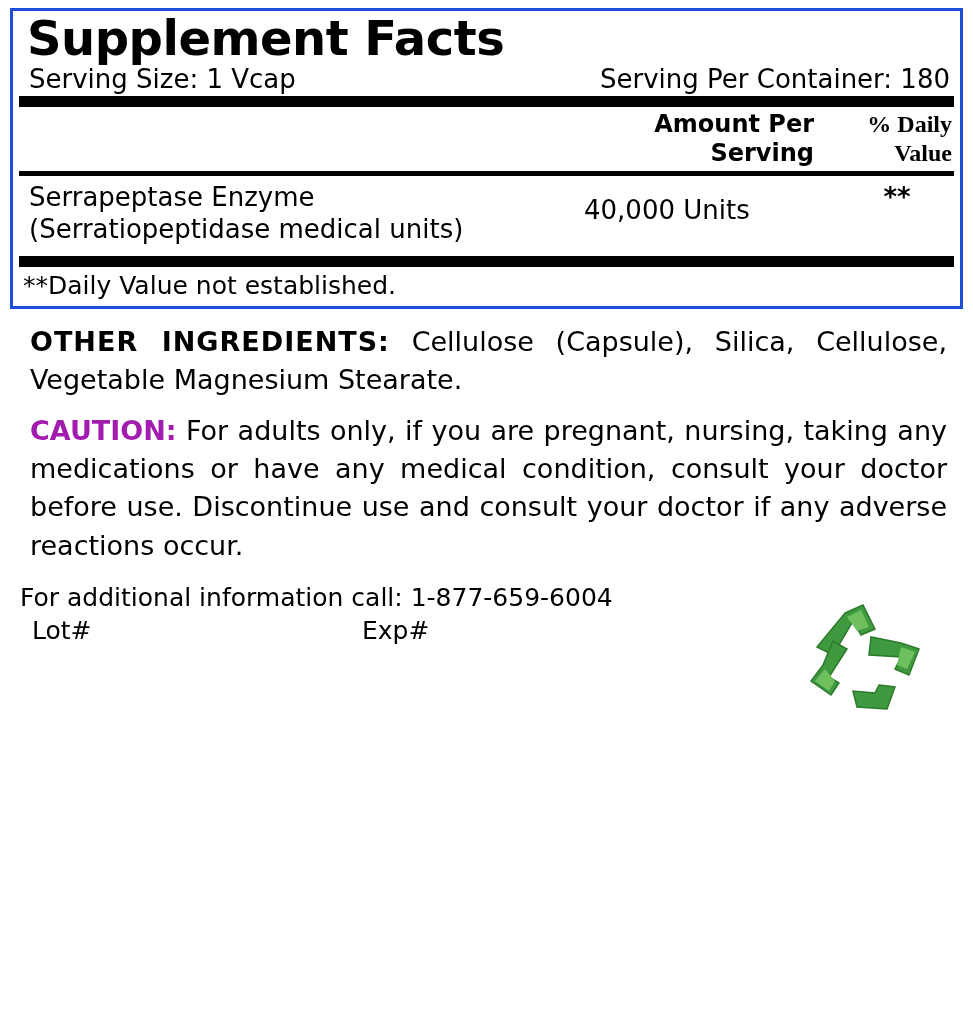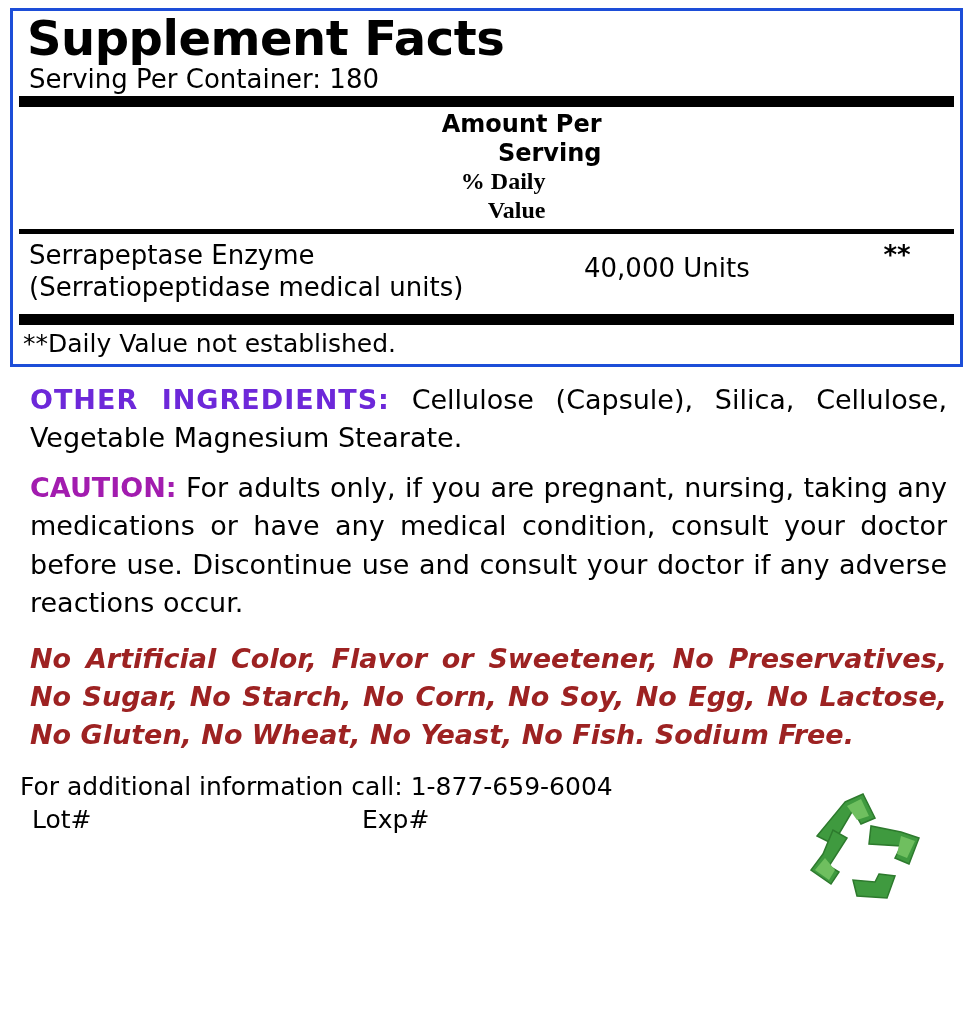--- a/index.html
+++ b/index.html
@@ -53,23 +53,22 @@
   }
   .rule-medium {
     height: 5px;
     background: #000;
     margin: 0;
   }
 
   .amount-head {
     display: flex;
     justify-content: flex-end;
-    align-items: center;
+    align-items: flex-end;
     padding: 3px 2px 4px 0;
-    flex-direction: column;
   }
   .amount-head .col {
     text-align: right;
     font-size: 24px;
     font-weight: 700;
     line-height: 1.2;
   }
   .amount-head .col-aps { width: 250px; margin-right: 18px; }
   .amount-head .col-dv  { width: 120px; font-family: Liberation Serif, serif; }
 
@@ -112,21 +111,21 @@
     margin: 0 0 10px 0;
   }
   .para-other {
     margin-bottom: 12px;
   }
   .heading-red {
     color: #a21caf;
     font-weight: 700;
   }
   .heading-red-spaced {
-    color: #6d28d9;
+    color: #000000;
     font-weight: 700;
     letter-spacing: 1px;
   }
 
   .claims {
     color: #9d2222;
     font-style: italic;
     font-weight: 700;
     font-size: 27px;
     line-height: 1.4;
@@ -174,20 +173,21 @@
 </head>
 <body>
 
 <div class="label">
 
   <div class="facts-panel">
 
     <div class="facts-title">Supplement Facts</div>
 
     <div class="serving-row">
+      <span>Serving Size: 1 Vcap</span>
       <span>Serving Per Container: 180</span>
     </div>
 
     <div class="rule-thick"></div>
 
     <div class="amount-head">
       <div class="col col-aps">
         <div>Amount Per</div>
         <div>Serving</div>
       </div>
@@ -218,21 +218,20 @@
     <p class="para para-other">
       <span class="heading-red-spaced">OTHER  INGREDIENTS:</span>
       <span>Cellulose  (Capsule),  Silica, Cellulose, Vegetable Magnesium Stearate.</span>
     </p>
 
     <p class="para">
       <span class="heading-red">CAUTION:</span>
       <span>For adults only, if you are pregnant, nursing, taking any medications or have any medical condition, consult your doctor before use. Discontinue use and consult your doctor if any adverse reactions occur.</span>
     </p>
 
-    <p class="claims">No Artificial Color, Flavor or Sweetener, No Preservatives, No Sugar, No Starch, No Corn, No Soy, No Egg, No Lactose, No Gluten, No Wheat, No Yeast, No Fish. Sodium Free.</p>
   </div>
 
   <div class="footer">
 
 
     <div class="footer-call">For additional information call: 1-877-659-6004</div>
 
     <div class="lot-row">
       <span class="lot">Lot#</span>
       <span>Exp#</span>

